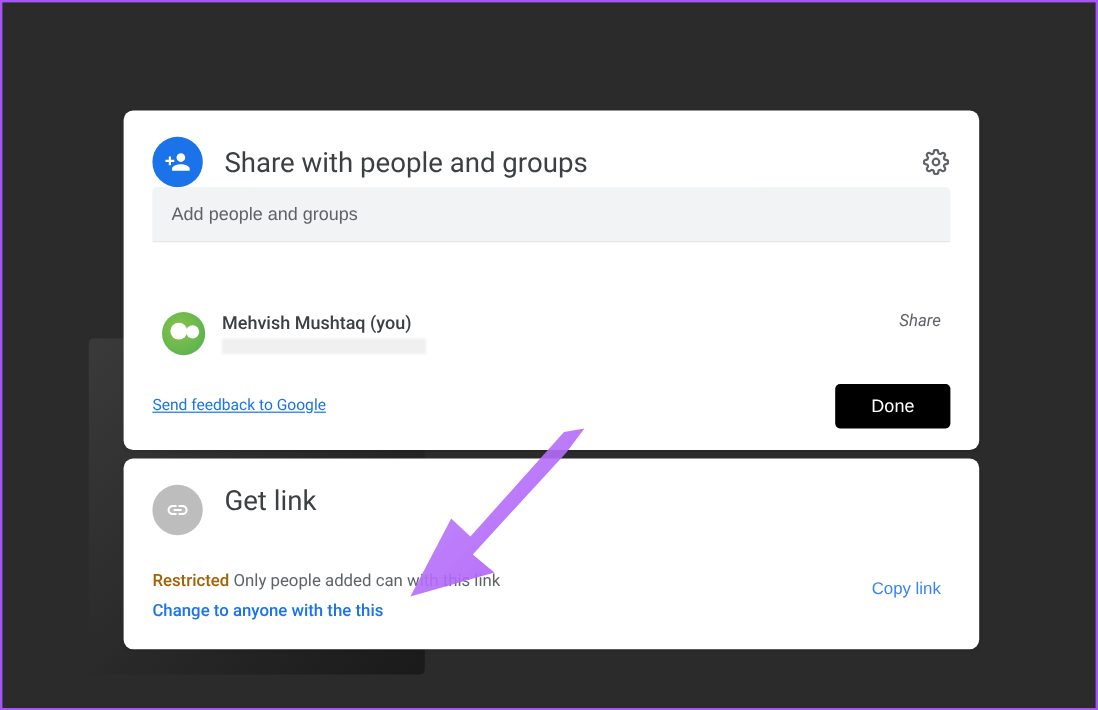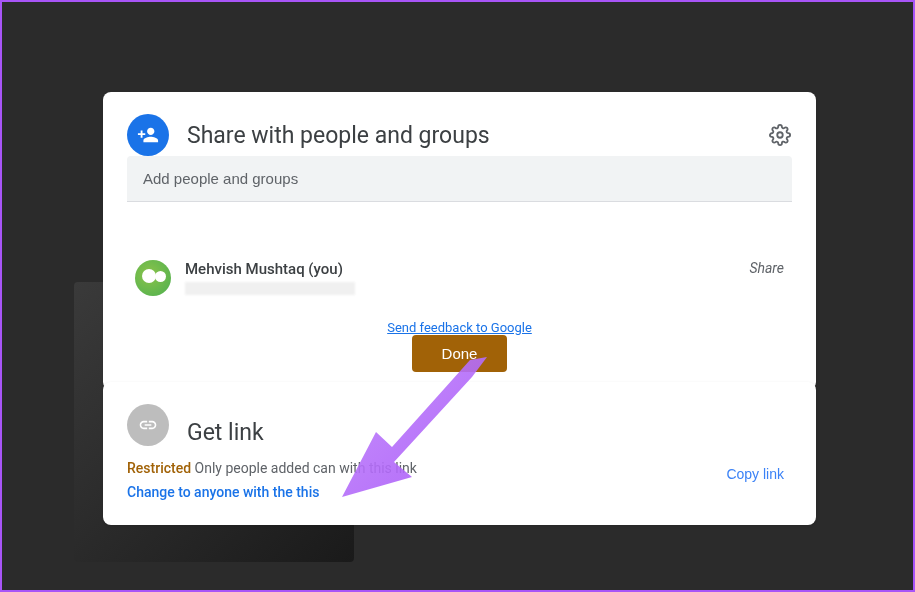--- a/index.html
+++ b/index.html
@@ -134,47 +134,46 @@
     }
     .person-role {
       font-size: 14px;
       color: #5f6368;
       font-style: italic;
     }
     .share-footer {
       display: flex;
       align-items: center;
       justify-content: space-between;
-      flex-direction: column;
     }
     .feedback-link {
       font-size: 13px;
       color: #1a73e8;
       text-decoration: underline;
       cursor: pointer;
     }
     .done-btn {
-      background: #a16207;
+      background: #000000;
       color: #fff;
       border: none;
       border-radius: 4px;
       padding: 10px 30px;
       font-size: 15px;
       font-weight: 500;
       cursor: pointer;
     }
     .link-card {
       top: 380px;
       padding: 22px 24px 24px 24px;
     }
     .link-header {
       display: flex;
-      align-items: flex-end;
+      align-items: flex-start;
       gap: 18px;
-      margin-bottom: 14px;
+      margin-bottom: 30px;
     }
     .link-icon-circle {
       width: 42px;
       height: 42px;
       background: #bdbdbd;
       border-radius: 50%;
       display: flex;
       align-items: center;
       justify-content: center;
       flex-shrink: 0;

